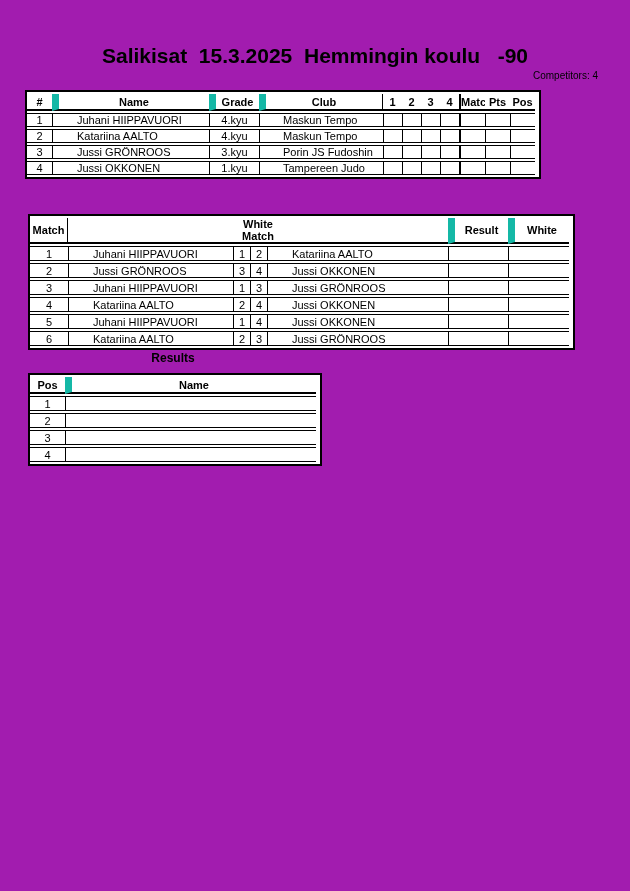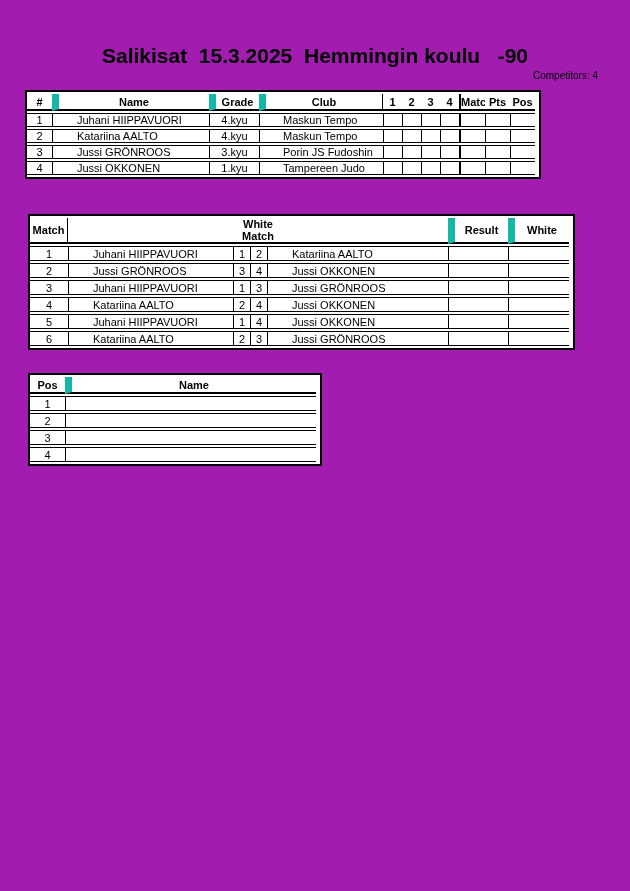--- a/index.html
+++ b/index.html
@@ -218,20 +218,21 @@
             <td>2</td>
             <td>3</td>
             <td class="left">Jussi GRÖNROOS</td>
             <td></td>
             <td></td>
           </tr>
         </tbody>
     </table>
   </div>
 
+  <div class="sec-label results-label">Results</div>
 
   <div class="tbl-wrap res-wrap">
     <table class="res-tbl">
       <colgroup>
         <col style="width:35px">
           <col style="width:251px">
       </colgroup>
       <thead>
         <tr>
           <th>Pos</th>

